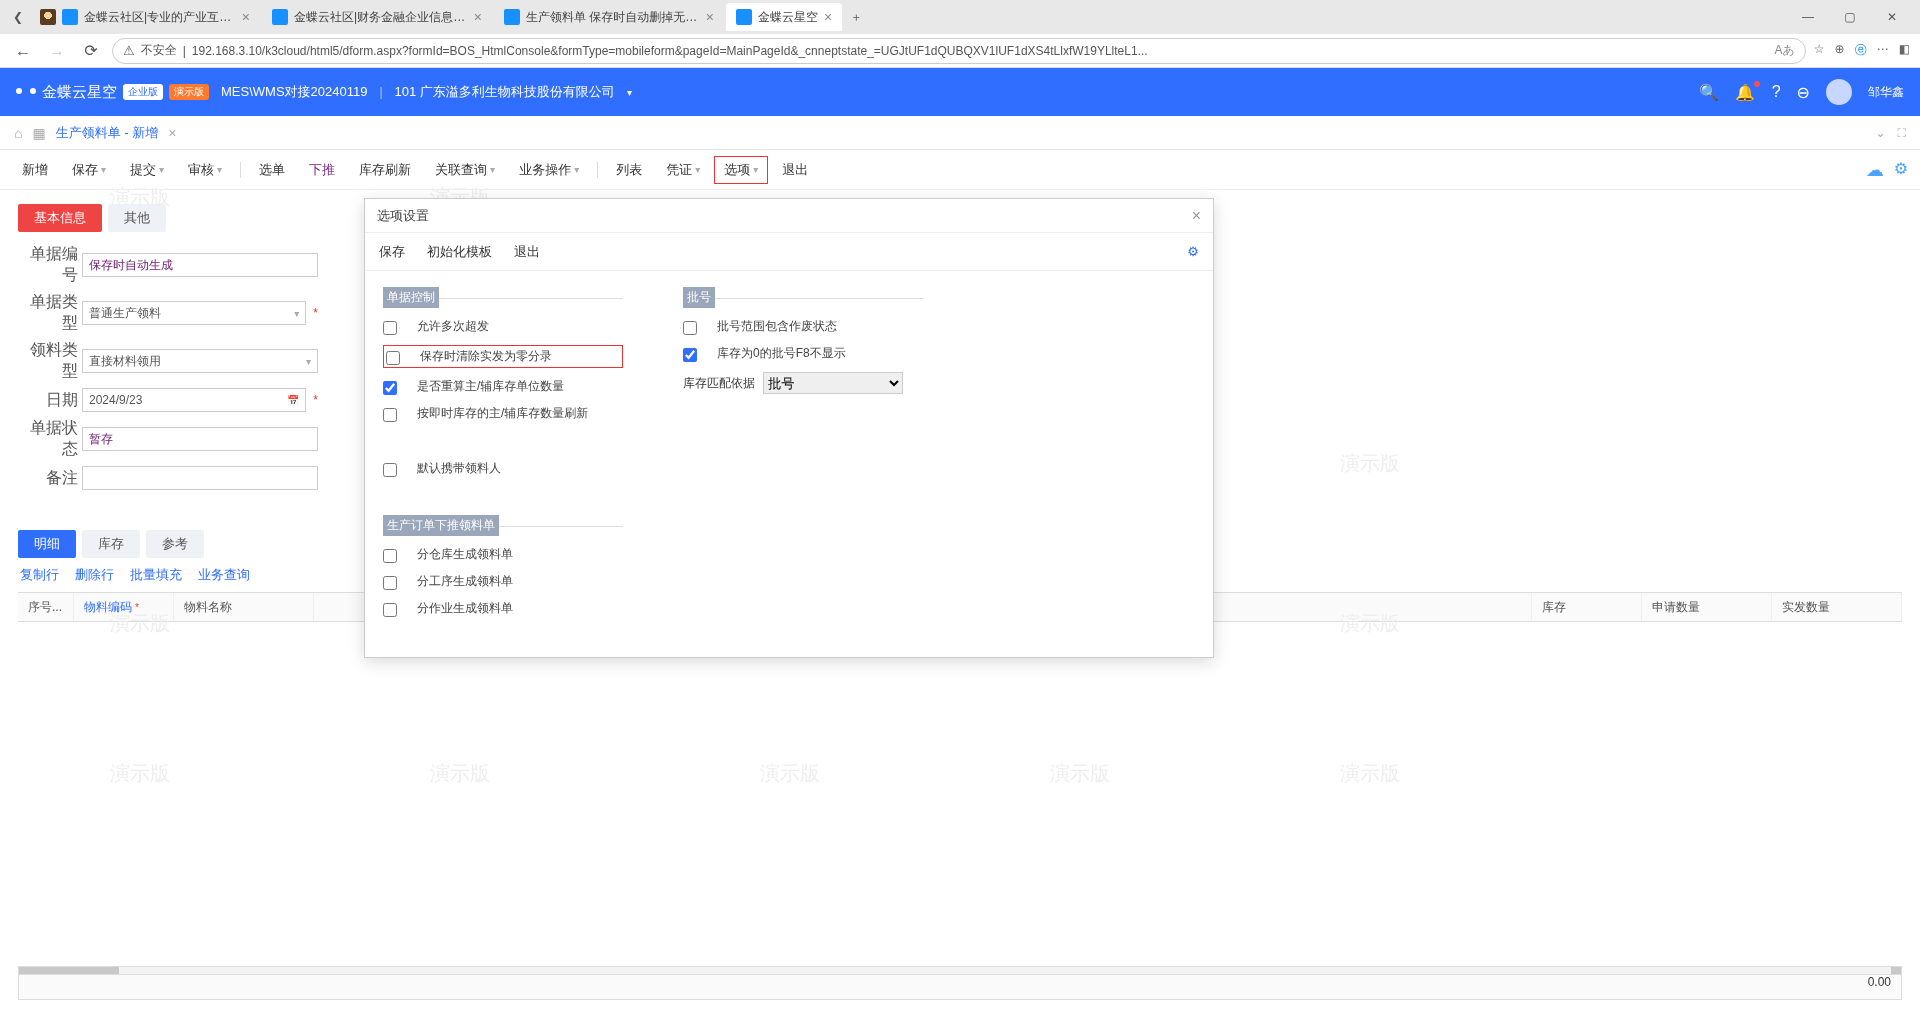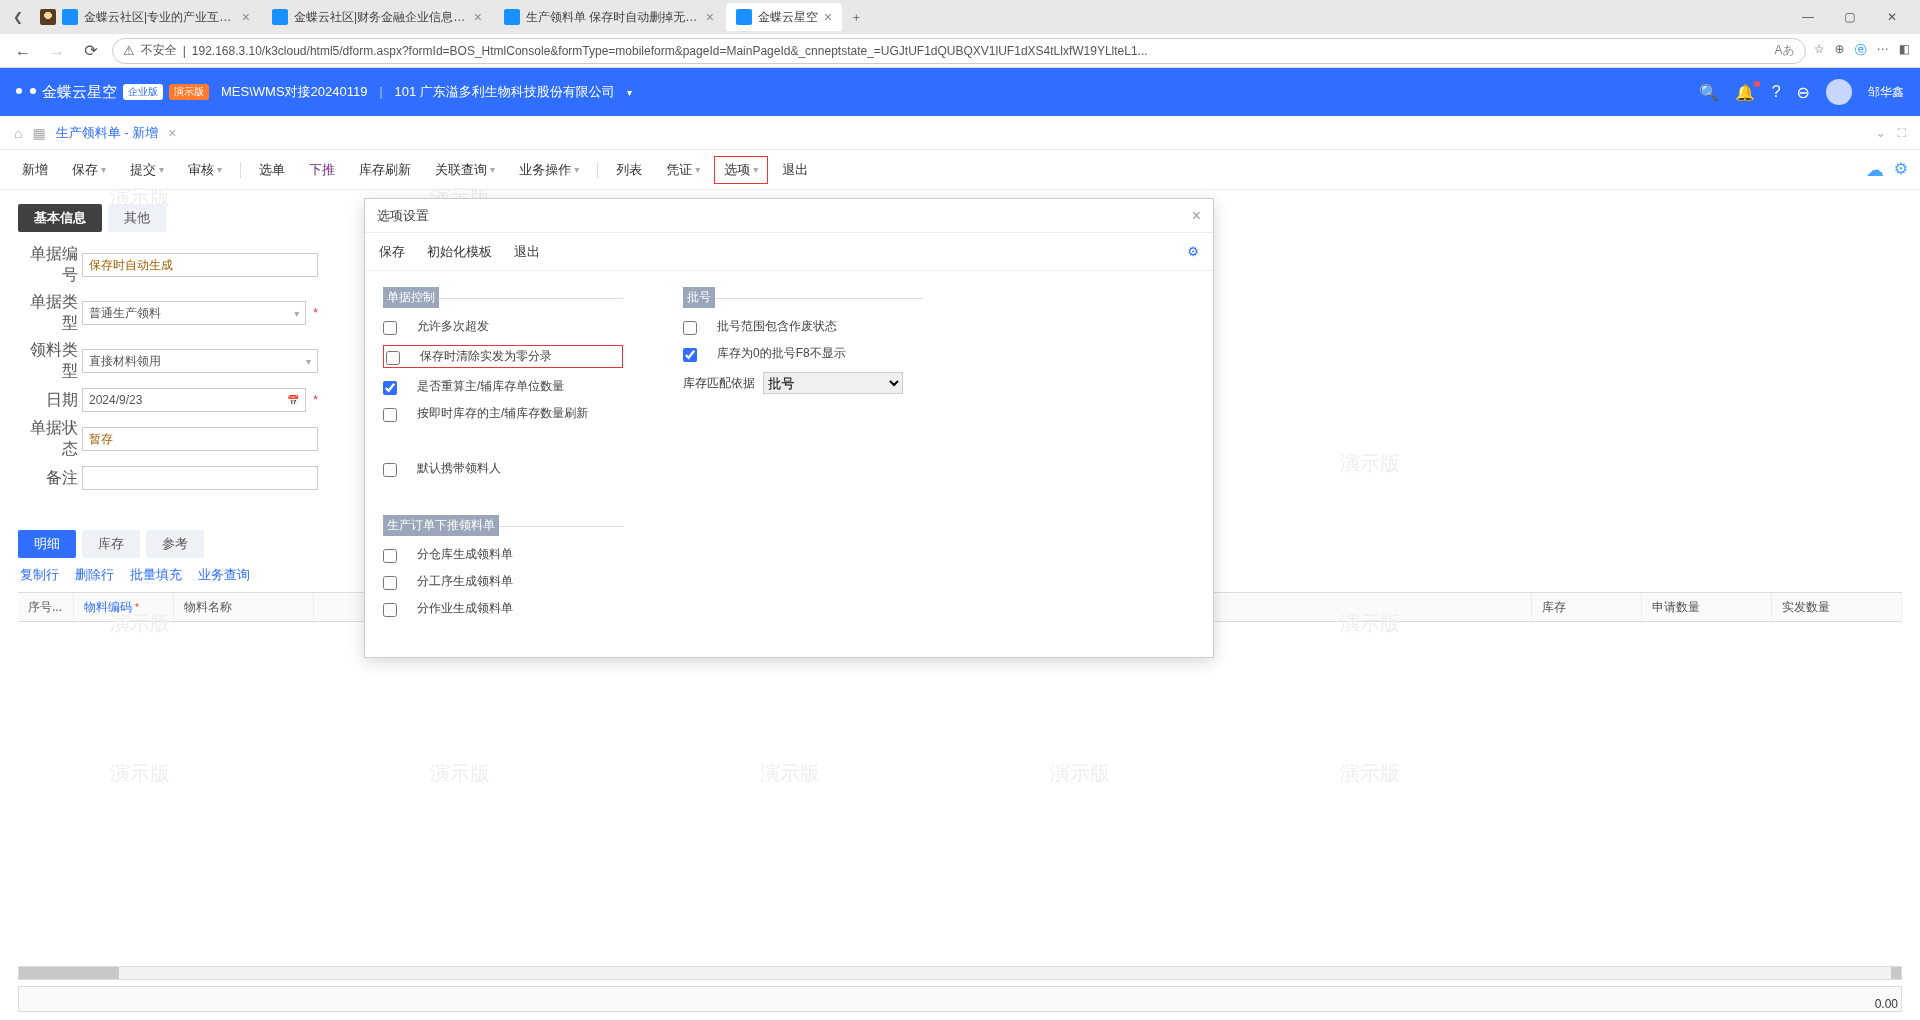--- a/index.html
+++ b/index.html
@@ -52,28 +52,28 @@
 .tb-item .caret{font-size:10px; color:#aaa;}
 .tb-sep{width:1px; height:16px; background:#ddd; margin:0 4px;}
 .tb-item.hl{border:1px solid #e33; padding:0 9px;}
 .tb-right{margin-left:auto; display:flex; gap:10px; color:#888;}
 
 
 .content { position:relative; background:#fff; padding:14px 18px 8px; height:calc(1020px - 34px - 34px - 48px - 34px - 40px); }
 .watermark { position:absolute; color:#eee; font-size:20px; pointer-events:none; }
 .tabs-row { display:flex; gap:6px; margin-bottom:12px; }
 .tab { padding:5px 16px; background:#eef2f7; color:#555; cursor:pointer; border-radius:2px; font-size:13px; }
-.tab.active { background:#404040; color:#fff;font-weight:bold; }
+.tab.active { background:#ef4444; color:#fff; }
 
 .form-grid { display:flex; flex-direction:column; gap:6px; max-width:300px; }
 .frow { display:flex; align-items:center; gap:4px; }
 .flabel { width:60px; text-align:right; color:#555; font-size:16px; }
 .finput { flex:1; height:24px; border:1px solid #ccc; padding:0 6px; font-size:12px; background:#fff; display:flex; align-items:center; color:#555; }
 .finput .caret{margin-left:auto; color:#aaa; font-size:10px;}
-.finput.readonly{background:#fff; color:#a16207;}
+.finput.readonly{background:#fff; color:#701a75;}
 .req{color:#e33; margin-left:3px;}
 
 
 .dtabs { display:flex; gap:6px; margin-top:40px; }
 .dtab { padding:5px 16px; background:#eef2f7; color:#555; cursor:pointer; border-radius:2px; font-size:13px; }
 .dtab.active { background:#2f6eff; color:#fff; }
 .drow-tools{display:flex; gap:16px; padding:8px 2px; color:#2f6eff; font-size:13px;}
 .drow-tools span{cursor:pointer;}
 .tbl-head{display:flex; border-top:1px solid #ddd; border-bottom:1px solid #ddd; background:#fafafa; height:30px; align-items:center;}
 .th{padding:0 10px; color:#555; font-size:12px; border-right:1px solid #eee; height:100%; display:flex; align-items:center;}
@@ -99,21 +99,21 @@
 .chk{display:flex; align-items:flex-end; gap:20px; font-size:12px; color:#444;}
 .chk input{width:14px; height:14px; accent-color:#2f6eff;}
 .chk.hl{border:1px solid #e33; padding:2px 22px 2px 2px;}
 .selrow{display:flex; align-items:center; gap:8px; font-size:12px;}
 .selrow select{height:22px; border:1px solid #ccc; width:140px;}
 
 
 .bottom-scroll{position:absolute; left:18px; right:18px; bottom:40px; height:14px; background:#f2f2f2; border:1px solid #ddd;}
 .bottom-scroll .thumb{position:absolute; left:0; top:0; bottom:0; width:100px; background:#c8c8c8;}
 .bottom-scroll .rthumb{position:absolute; right:0; top:0; bottom:0; width:10px; background:#c8c8c8;}
-.footer-row{position:absolute; left:18px; right:18px; bottom:8px; height:26px; border:1px solid #ddd; background:#fafafa; display:flex; align-items:flex-end; padding:0 3px;}
+.footer-row{position:absolute; left:18px; right:18px; bottom:20px; height:26px; border:1px solid #ddd; background:#fafafa; display:flex; align-items:flex-start; padding:0 10px;}
 .footer-row .num{margin-left:auto; font-weight:500;}
 </style>
 </head>
 <body>
 
 <div class="browser-chrome">
   <div class="browser-tabs">
     <span class="b-ctl">❮</span>
     <div class="b-tab">
       <span class="favicon fav-avatar"></span>

